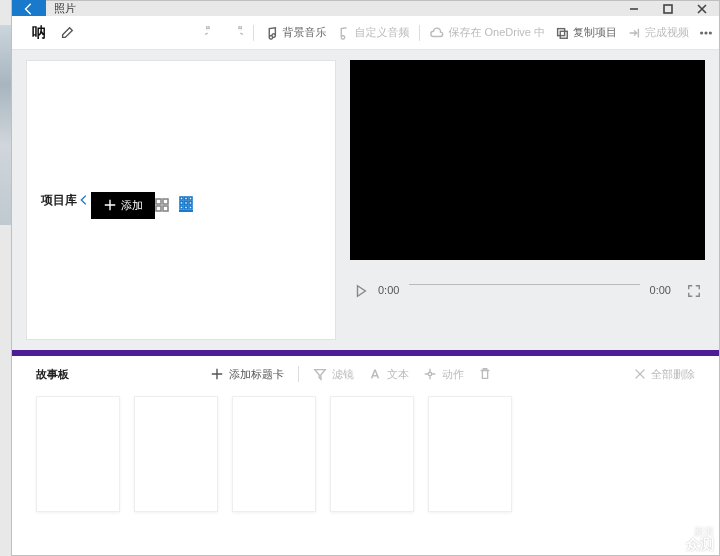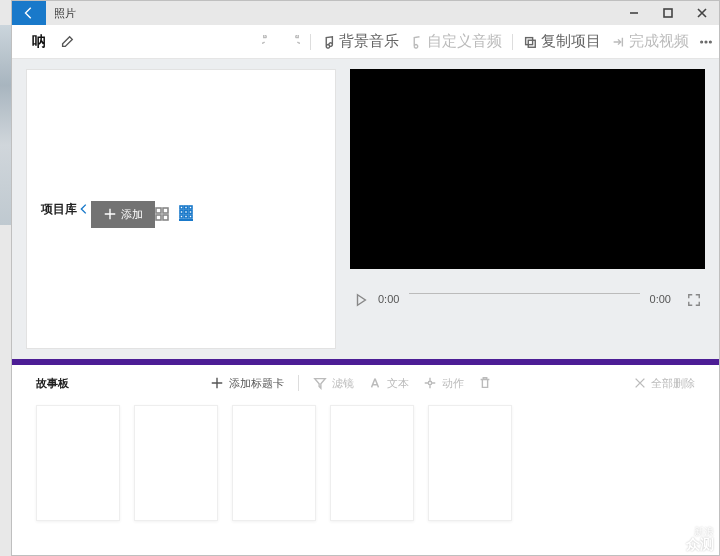--- a/index.html
+++ b/index.html
@@ -1,42 +1,42 @@
 <!DOCTYPE html>
 <html><head>
 <meta charset="utf-8">
 <style>
 *{margin:0;padding:0;box-sizing:border-box;font-family:"Microsoft YaHei","Segoe UI",sans-serif;-webkit-font-smoothing:antialiased}
 body{background:#e8e8e8;width:720px;height:556px;overflow:hidden;position:relative}
 .leftstrip{position:absolute;left:0;top:25px;width:12px;height:200px;background:linear-gradient(#cbd5dc,#a8b5bf 30%,#d0d6db 60%,#bfc9d0)}
 .window{position:absolute;left:11px;top:0;right:0;bottom:0;background:#fff;border:1px solid #bfbfbf;display:flex;flex-direction:column}
-.titlebar{height:24px;background:#e8e8e8;display:flex;align-items:center}
+.titlebar{height:15px;background:#e8e8e8;display:flex;align-items:center}
 .back{width:34px;height:24px;background:#1979ca;display:flex;align-items:center;justify-content:center;color:#fff}
 .back svg{width:14px;height:14px}
 .app-title{font-size:11px;color:#333;margin-left:8px}
 .winbtns{margin-left:auto;display:flex}
 .winbtn{width:34px;height:24px;display:flex;align-items:center;justify-content:center;color:#444}
 .winbtn svg{width:10px;height:10px}
 .toolbar{height:34px;background:#fff;border-bottom:1px solid #e5e5e5;display:flex;align-items:center;padding:0 6px}
 .tb-left{display:flex;align-items:center;gap:14px;margin-left:14px}
 .proj{font-size:14px;font-weight:600;color:#111}
 .editbtn{color:#555}
 .tb-center{margin-left:auto;display:flex;align-items:center;gap:10px}
-.tb-item{display:flex;align-items:center;gap:4px;font-size:15px;color:#666;cursor:pointer}
+.tb-item{display:flex;align-items:center;gap:4px;font-size:11px;color:#666;cursor:pointer}
 .tb-item.dis{color:#bbb}
 .sep{width:1px;height:16px;background:#ddd}
 .ic{width:14px;height:14px;display:inline-flex;align-items:center;justify-content:center}
 .body{flex:1;display:flex;flex-direction:column;background:#eceef0}
 .upper{display:flex;padding:10px 14px;gap:14px;height:300px}
 .lib{width:310px;background:#fff;border:1px solid #e2e2e2;display:flex;flex-direction:row;padding:12px 14px}
 .lib-head{display:flex;align-items:center}
 .lib-title{font-size:12px;font-weight:600;color:#222}
 .collapse{margin-left:auto;color:#1979ca}
 .lib-row2{display:flex;align-items:center;margin-top:10px}
-.addbtn{background:#737373;color:#fff;font-size:11px;padding:6px 12px;display:flex;align-items:center;gap:4px;cursor:pointer}
+.addbtn{background:#000000;color:#fff;font-size:11px;padding:6px 12px;display:flex;align-items:center;gap:4px;cursor:pointer}
 .viewbtns{margin-left:auto;display:flex;gap:10px}
 .viewbtn{color:#888;cursor:pointer}
 .viewbtn.active{color:#1979ca;border-bottom:2px solid #1979ca;padding-bottom:2px}
 .lib-empty{flex:1;display:flex;flex-direction:column;align-items:center;justify-content:center;text-align:center;color:#777}
 .lib-empty .big{font-size:13px;color:#222;margin-top:10px}
 .lib-empty .sub{font-size:10px;color:#888;margin-top:4px}
 .preview{flex:1;display:flex;flex-direction:column}
 .vid{background:#000;width:100%;height:200px}
 .ctrls{display:flex;align-items:flex-start;gap:10px;margin-top:24px;padding:0 4px}
 .time{font-size:11px;color:#555}
@@ -126,20 +126,28 @@
         </span>
       <span class="tb-item dis">
           <span class="ic">
             <svg viewBox="0 0 16 16">
               <path d="M6 13 a2 2 0 1 0 0-.1 V3 L12 2"></path>
             </svg>
           </span>
           <span>自定义音频</span>
         </span>
       <span class="sep"></span>
+      <span class="tb-item dis">
+          <span class="ic">
+            <svg viewBox="0 0 16 16">
+              <path d="M4 12 a3 3 0 0 1 0-6 a4 4 0 0 1 8 1 a2.5 2.5 0 0 1 0 5 Z"></path>
+            </svg>
+          </span>
+          <span>保存在 OneDrive 中</span>
+        </span>
       <span class="tb-item">
           <span class="ic">
             <svg viewBox="0 0 16 16">
               <rect x="3" y="3" width="8" height="8"></rect>
               <rect x="6" y="6" width="8" height="8"></rect>
             </svg>
           </span>
           <span>复制项目</span>
         </span>
       <span class="tb-item dis">

